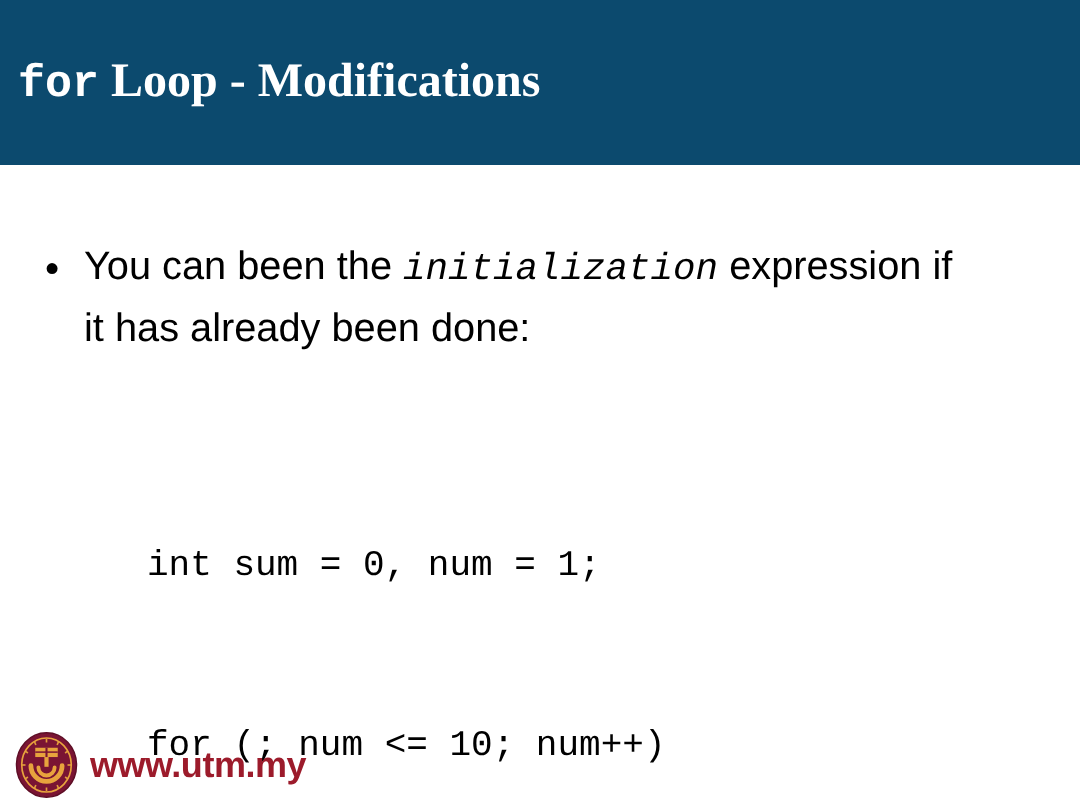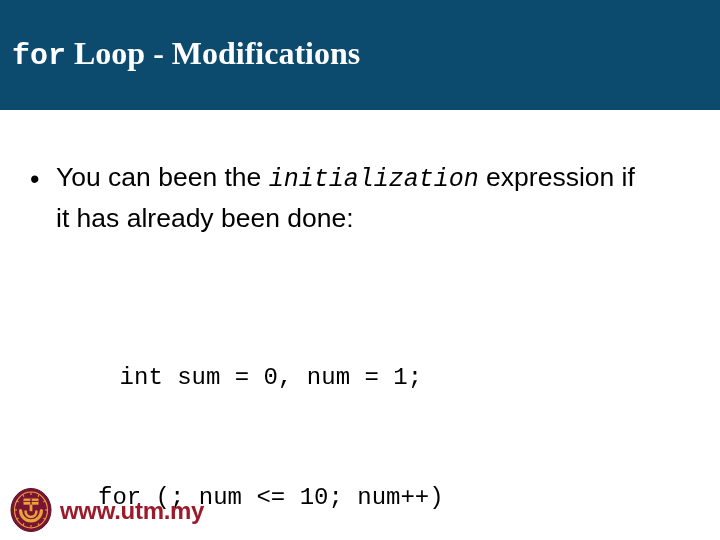--- a/index.html
+++ b/index.html
@@ -90,21 +90,20 @@
     top: 168px;
     font-family: "Liberation Mono", "DejaVu Sans Mono", monospace;
     font-size: 24px;
     line-height: 40px;
     color: #000000;
     white-space: pre;
   }
   #code-block .code-line {
     display: block;
     white-space: pre;
-    text-align: center;
   }
 
   
   #footer-bar {
     position: absolute;
     left: 0;
     top: 470px;
     width: 720px;
     height: 70px;
   }

